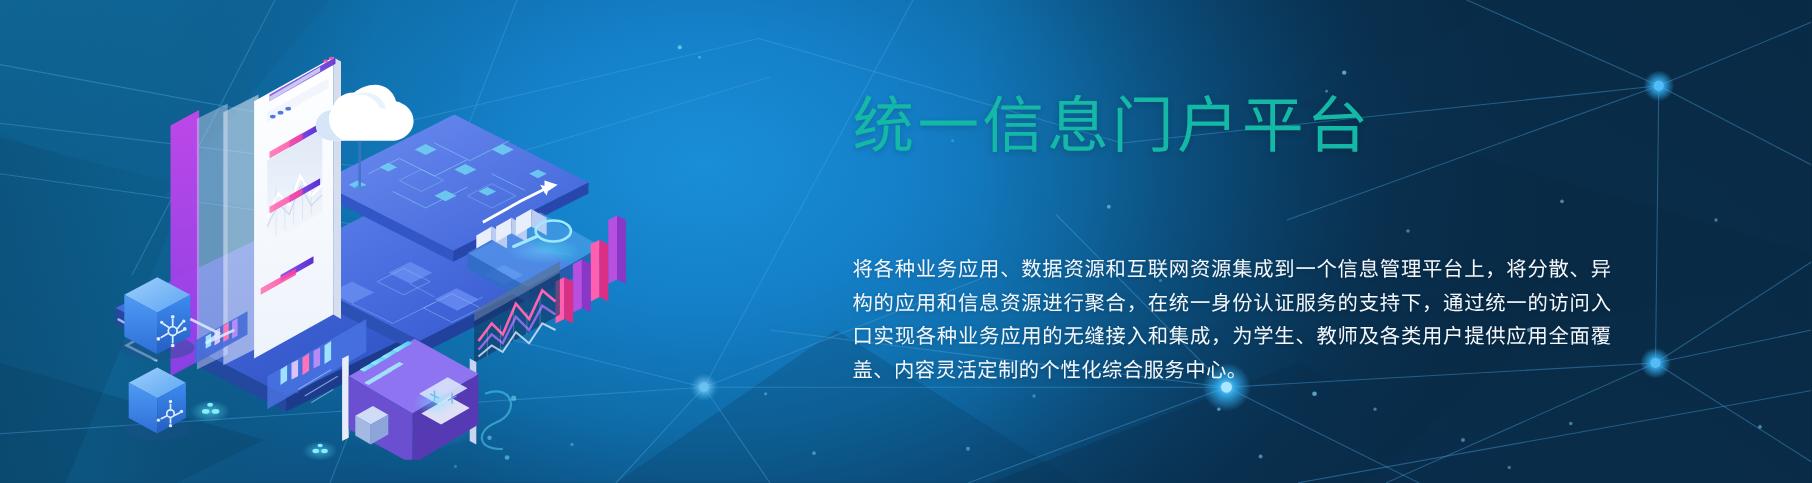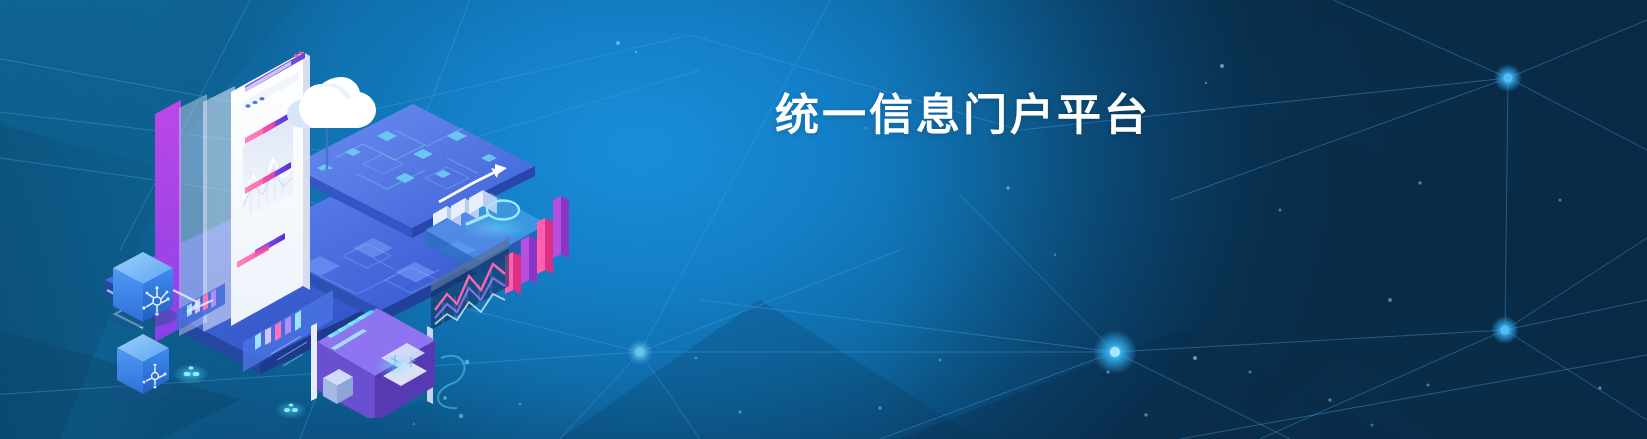--- a/index.html
+++ b/index.html
@@ -54,25 +54,25 @@
 
   
   .copy {
     position: absolute;
     left: 775px;
     top: 86px;
     width: 690px;
   }
   .headline {
     margin: 0;
-    font-size: 44px;
+    font-size: 56px;
     line-height: 58px;
-    font-weight: 700;
+    font-weight: 400;
     letter-spacing: 3px;
-    color: #ffffff;
+    color: #14b8a6;
     text-shadow: 0 1px 6px rgba(0,0,0,0.18);
     white-space: nowrap;
   }
   .body-copy {
     margin: 0;
     padding-top: 86px;
     font-size: 18.5px;
     line-height: 30.5px;
     letter-spacing: 0.4px;
     color: #f2f8fd;
@@ -563,15 +563,16 @@
     <g opacity="0.5">
       <path d="M346,340 C372,330 378,358 356,366 C336,374 340,392 362,390" fill="none" stroke="#57d8f2" stroke-width="2"></path>
       <circle cx="372" cy="344" r="2.4" fill="#7feaff"></circle>
       <circle cx="350" cy="380" r="2" fill="#7feaff"></circle>
       <circle cx="366" cy="398" r="2.2" fill="#7feaff"></circle>
     </g>
   </svg>
 
   <div class="copy">
     <h1 class="headline">统一信息门户平台</h1>
+    <p class="body-copy">将各种业务应用、数据资源和互联网资源集成到一个信息管理平台上，将分散、异构的应用和信息资源进行聚合，在统一身份认证服务的支持下，通过统一的访问入口实现各种业务应用的无缝接入和集成，为学生、教师及各类用户提供应用全面覆盖、内容灵活定制的个性化综合服务中心。</p>
   </div>
 
 </div>
 
 </body></html>

